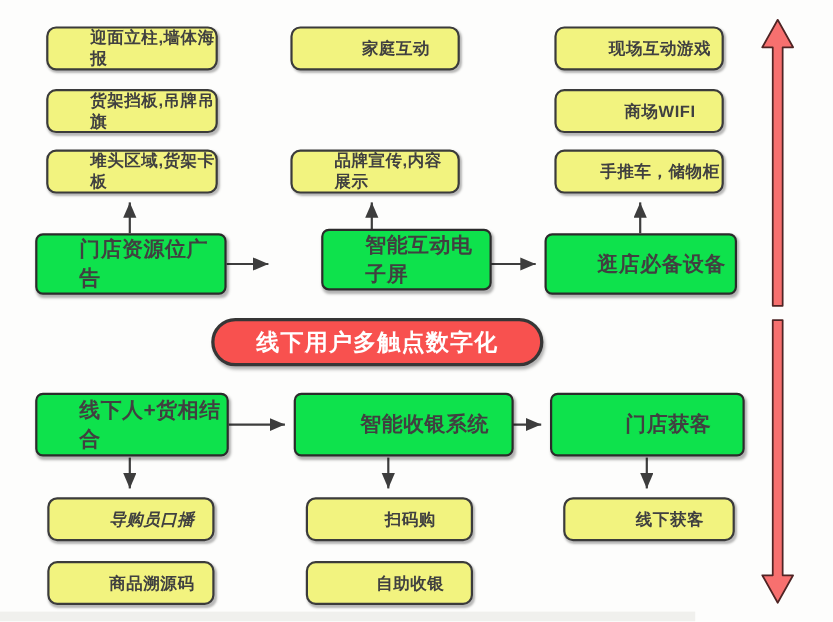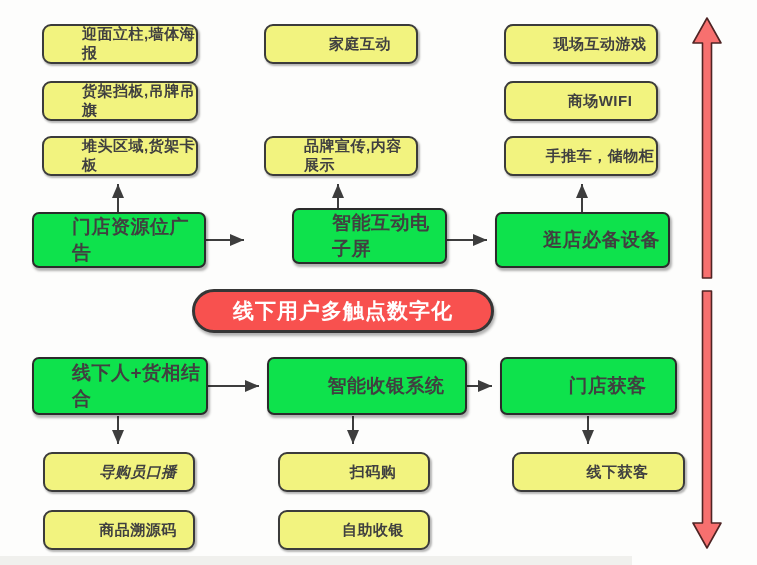--- a/index.html
+++ b/index.html
@@ -117,16 +117,16 @@
   <div class="box green" style="left:32px; top:357px; width:176px; height:58px;">线下人+货相结合</div>
   <div class="box green" style="left:267px; top:357px; width:200px; height:58px;">智能收银系统</div>
   <div class="box green" style="left:500px; top:357px; width:177px; height:58px;">门店获客</div>
 
   <div class="box yellow" style="left:43px; top:452px; width:152px; height:40px;font-style:italic;">导购员口播</div>
   <div class="box yellow" style="left:43px; top:510px; width:152px; height:40px;">商品溯源码</div>
 
   <div class="box yellow" style="left:278px; top:452px; width:152px; height:40px;">扫码购</div>
   <div class="box yellow" style="left:278px; top:510px; width:152px; height:40px;">自助收银</div>
 
-  <div class="box yellow" style="left:512px; top:452px; width:173px; height:40px;">线下获客</div>
+  <div class="box yellow" style="left:512px; top:452px; width:156px; height:40px;">线下获客</div>
 
   <div class="footer-band"></div>
 </div>
 
 </body></html>

